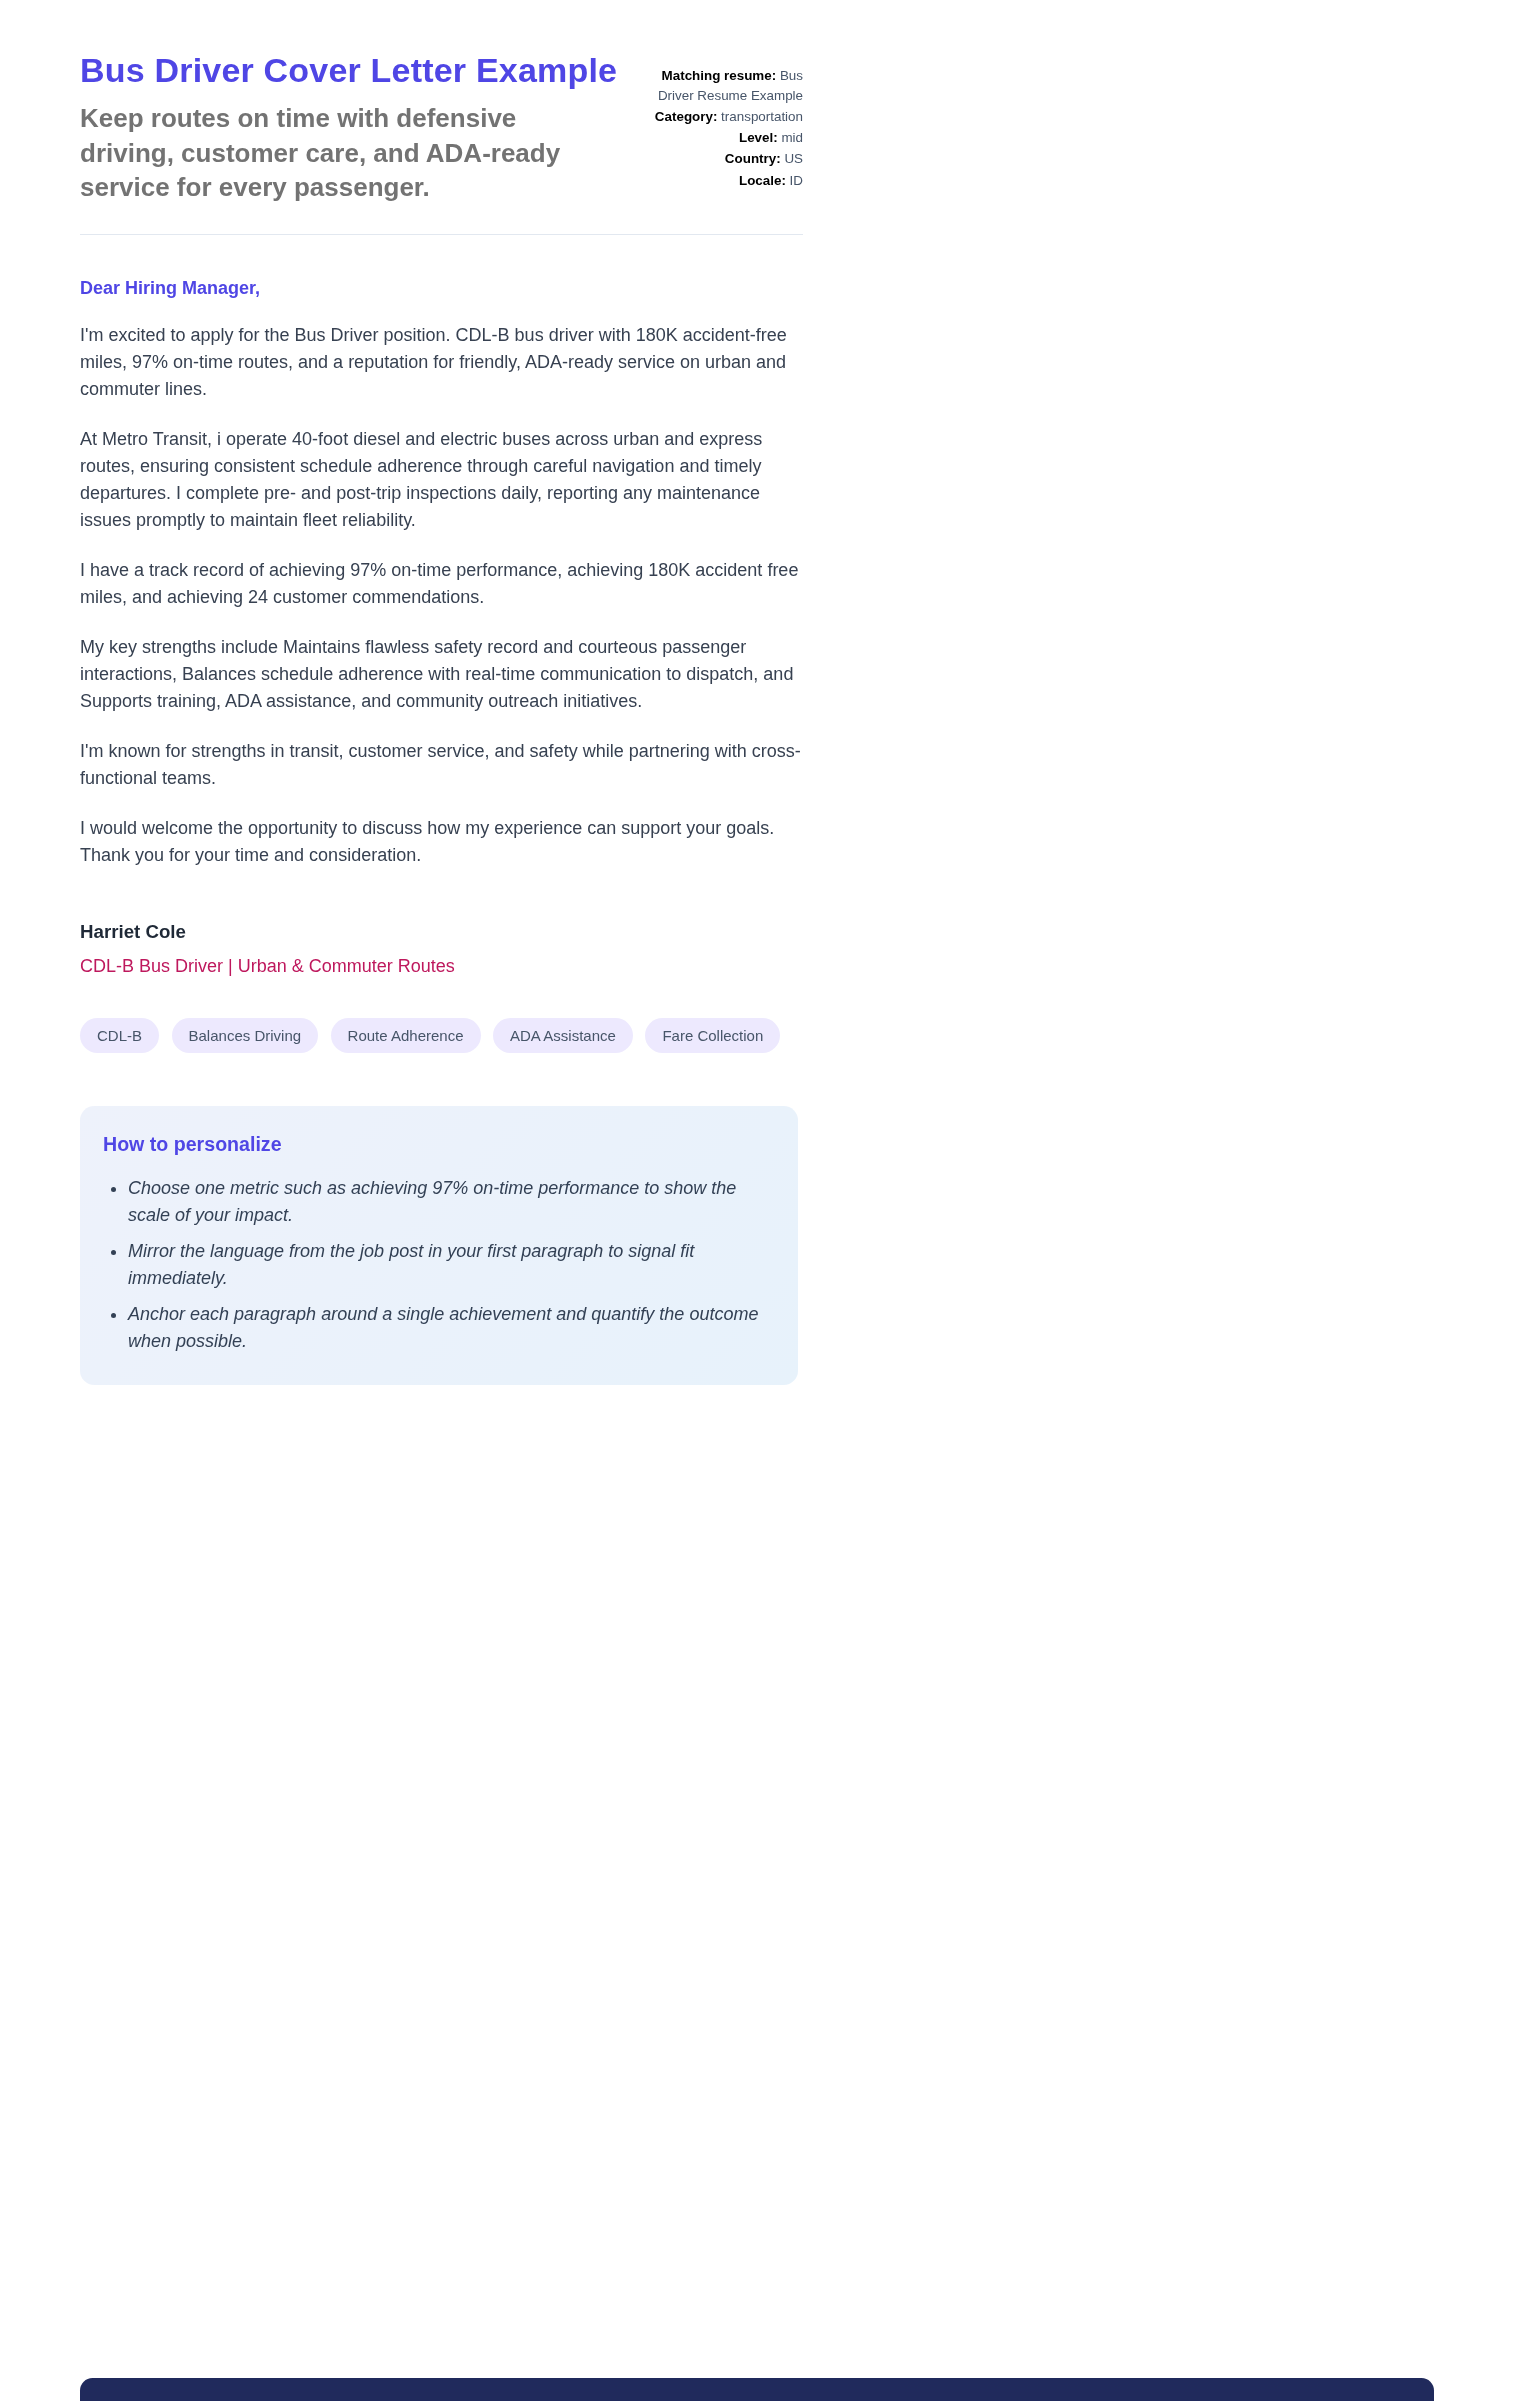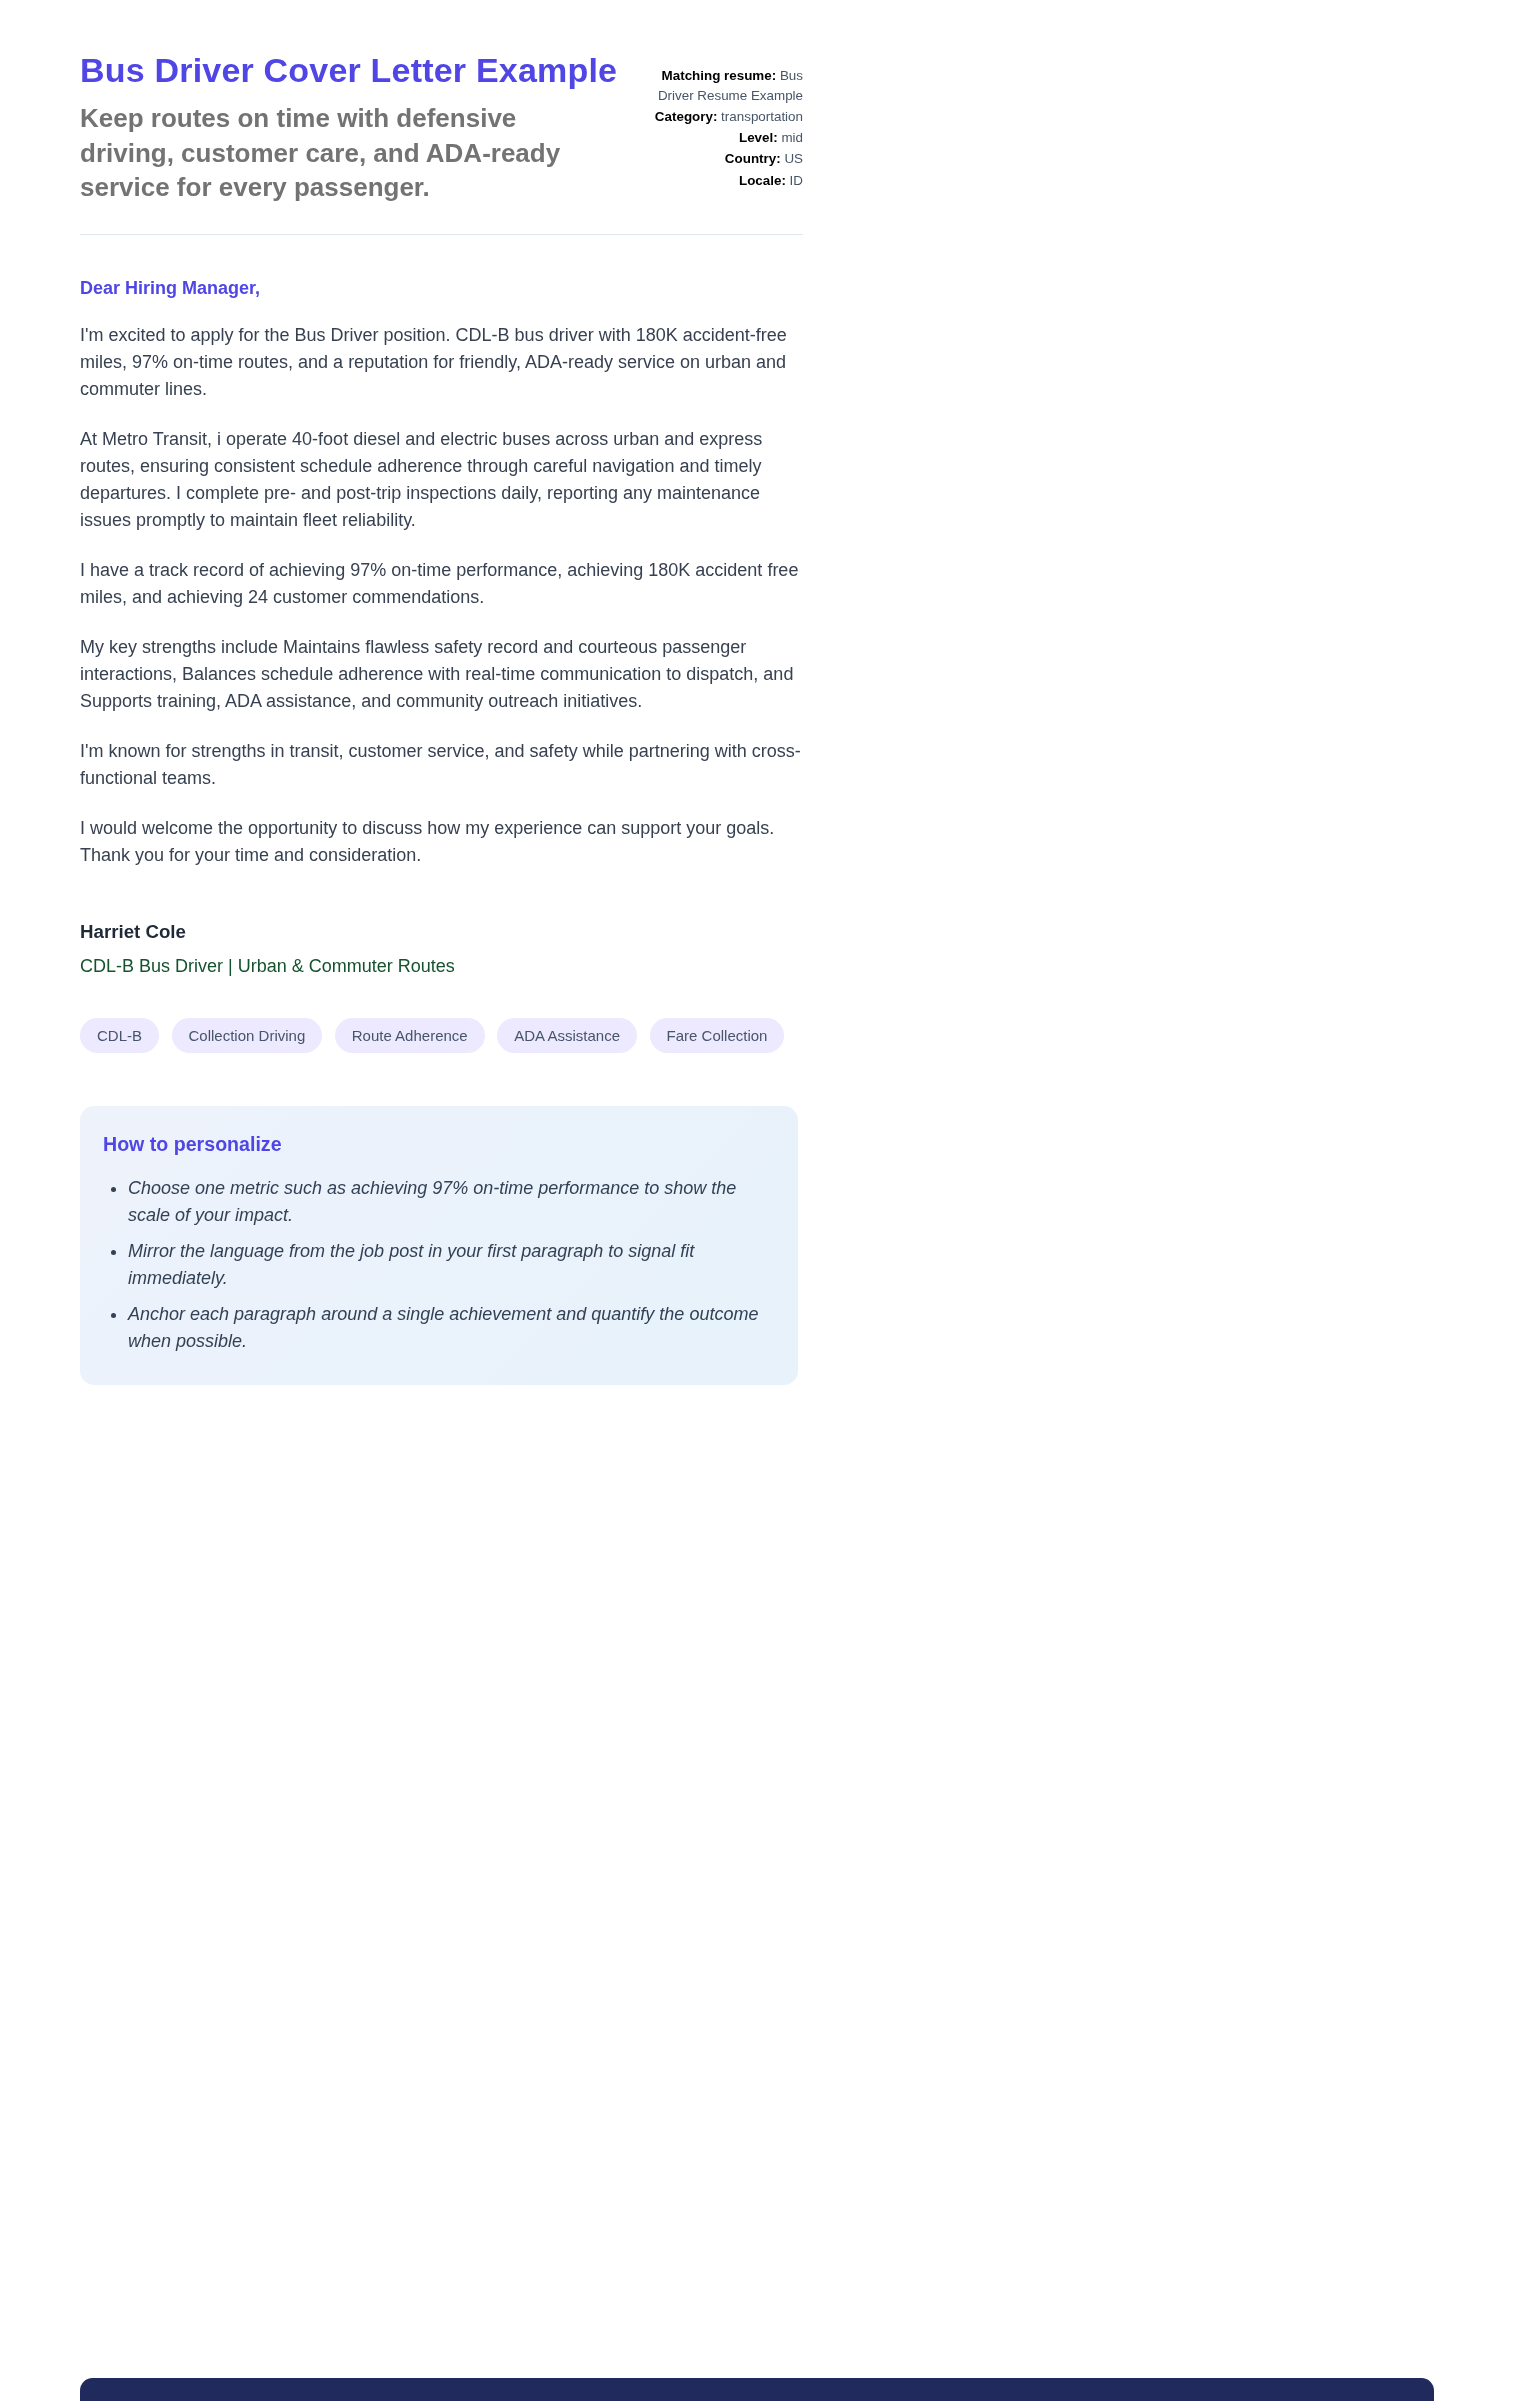--- a/index.html
+++ b/index.html
@@ -77,21 +77,21 @@
   }
   .signature { margin-top: 52px; }
   .signature-name {
     font-size: 18.7px;
     font-weight: bold;
     color: #1f2937;
   }
   .signature-title {
     margin-top: 12.5px;
     font-size: 18px;
-    color: #14532d;
+    color: #be185d;
   }
   
   .tags {
     margin-top: 41px;
     display: flex;
     flex-wrap: wrap;
     gap: 12.5px;
     width: 723px;
   }
   .tag {
@@ -186,21 +186,21 @@
       <p>I would welcome the opportunity to discuss how my experience can support your goals. Thank you for your time and consideration.</p>
 
       <div class="signature">
         <div class="signature-name">Harriet Cole</div>
         <div class="signature-title">CDL-B Bus Driver | Urban &amp; Commuter Routes</div>
       </div>
     </div>
 
     <div class="tags">
       <span class="tag">CDL-B</span>
-      <span class="tag">Collection Driving</span>
+      <span class="tag">Balances Driving</span>
       <span class="tag">Route Adherence</span>
       <span class="tag">ADA Assistance</span>
       <span class="tag">Fare Collection</span>
     </div>
 
     <div class="callout">
       <div class="callout-title">How to personalize</div>
       <ul>
         <li>Choose one metric such as achieving 97% on-time performance to show the scale of your impact.</li>
         <li>Mirror the language from the job post in your first paragraph to signal fit immediately.</li>

